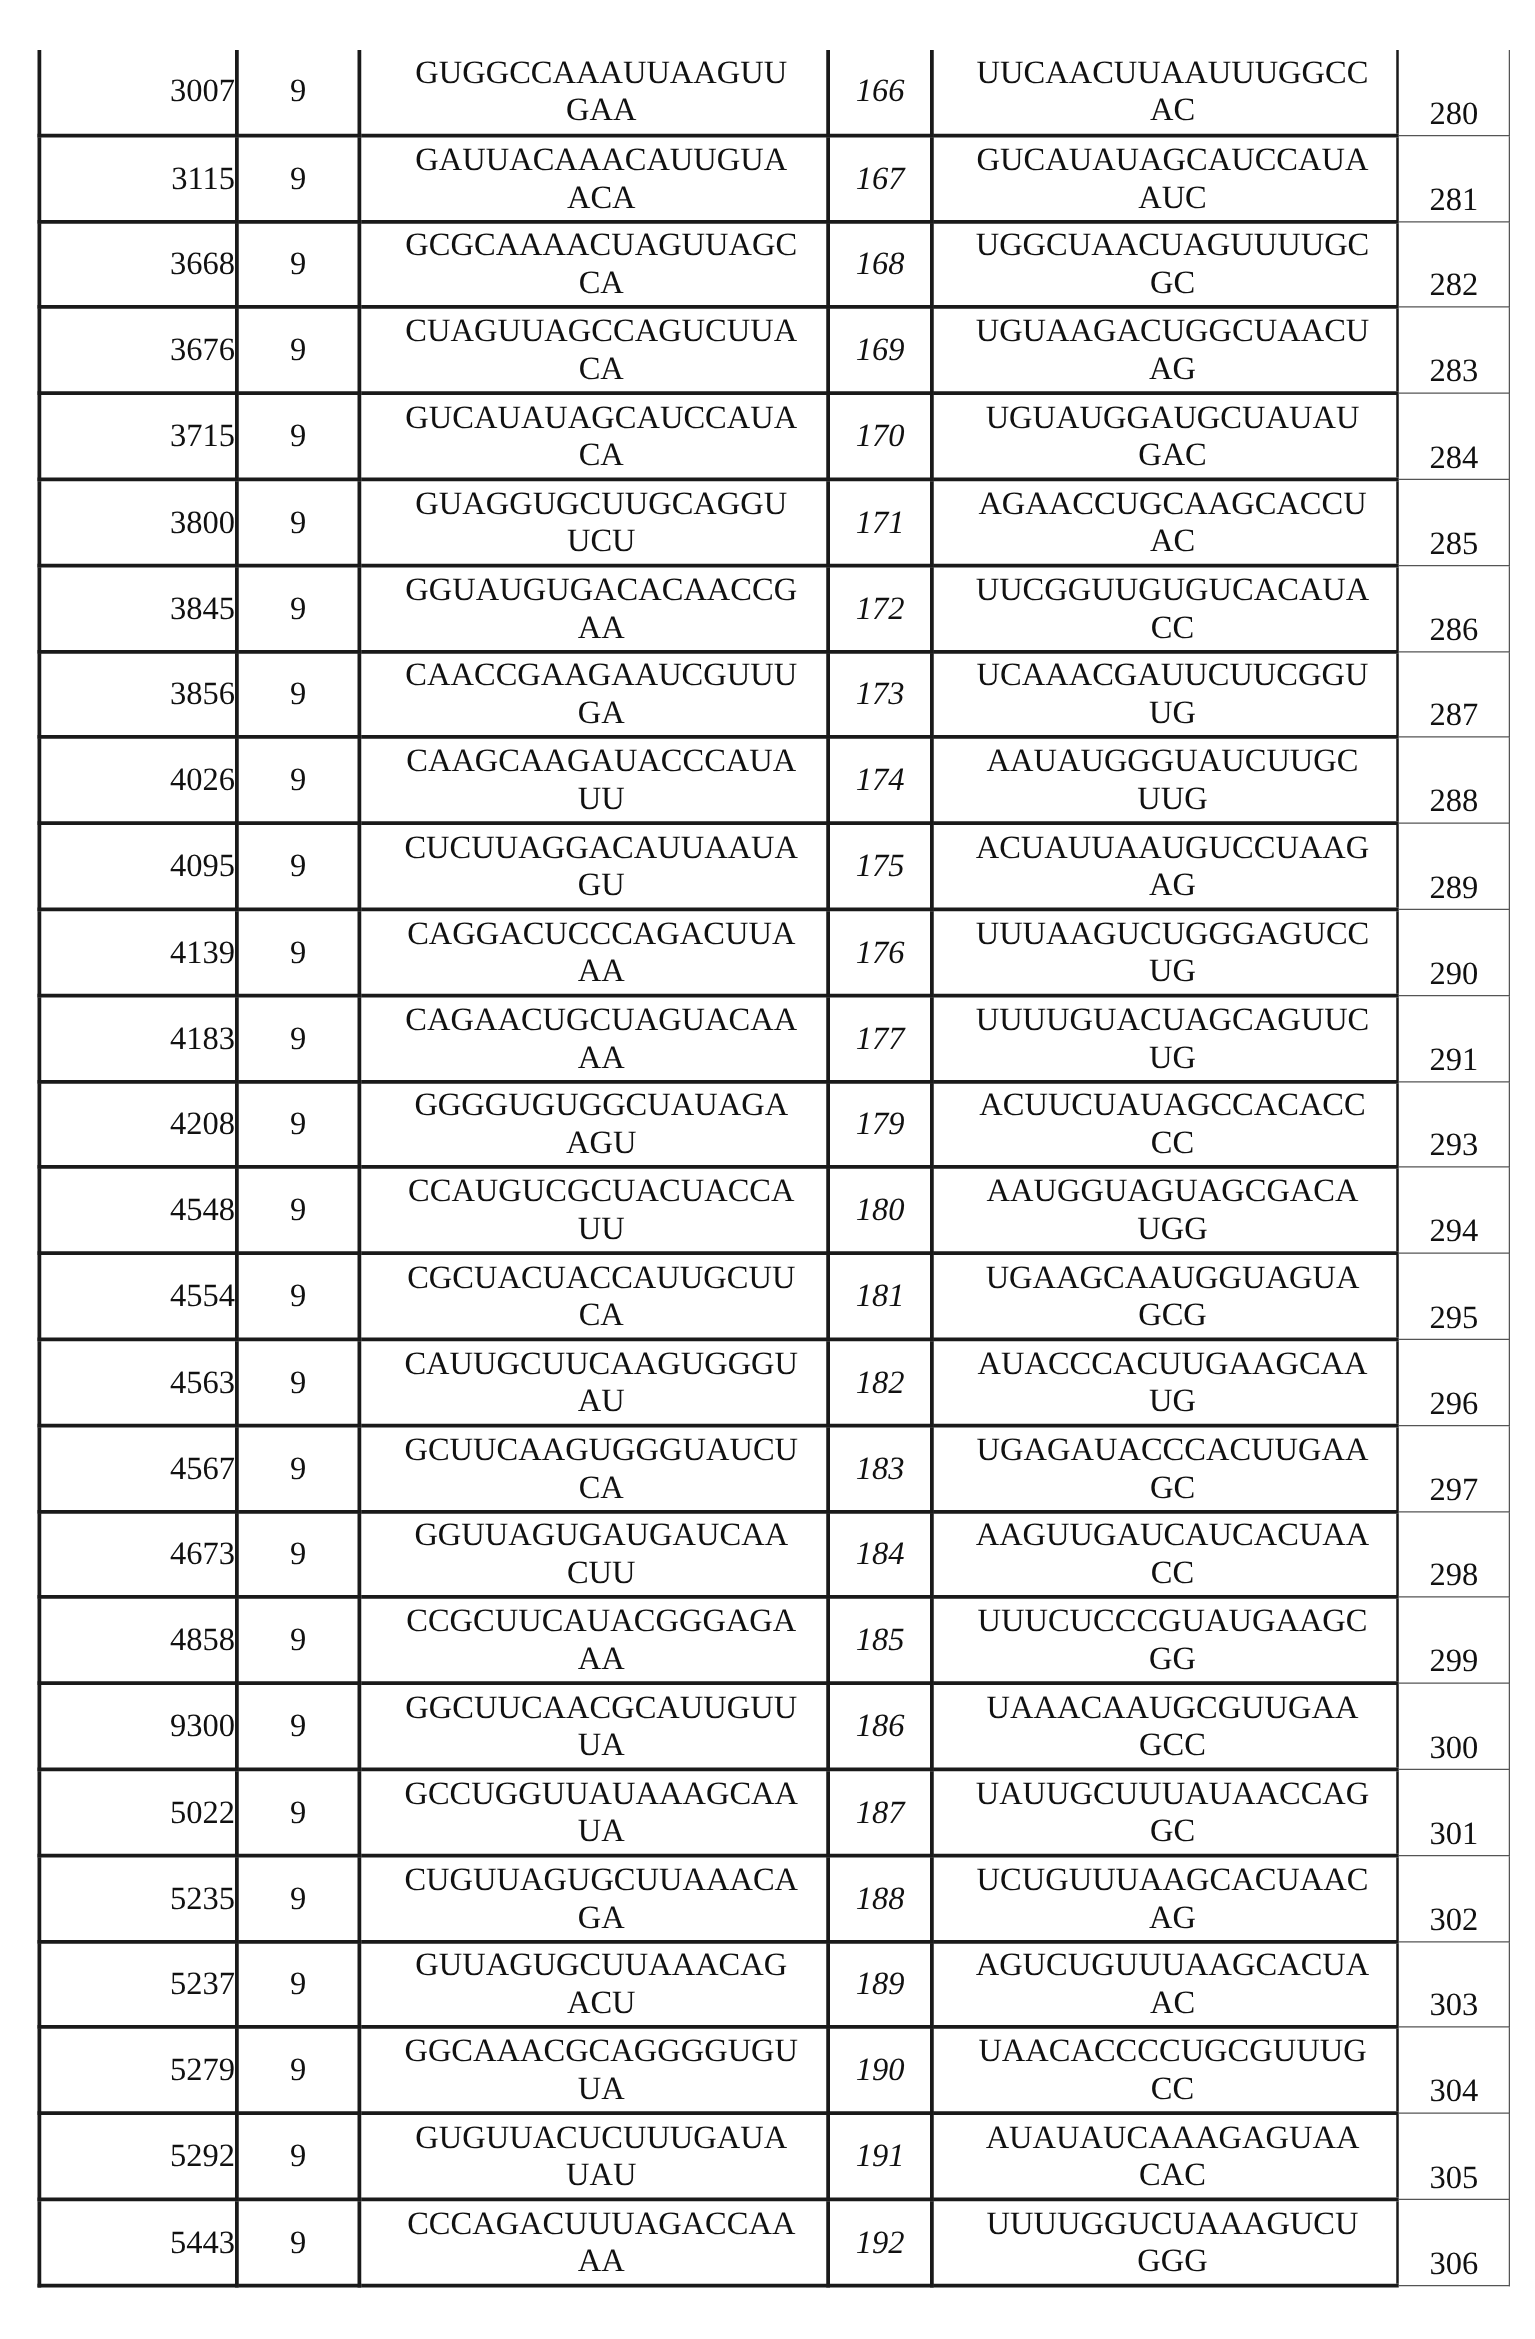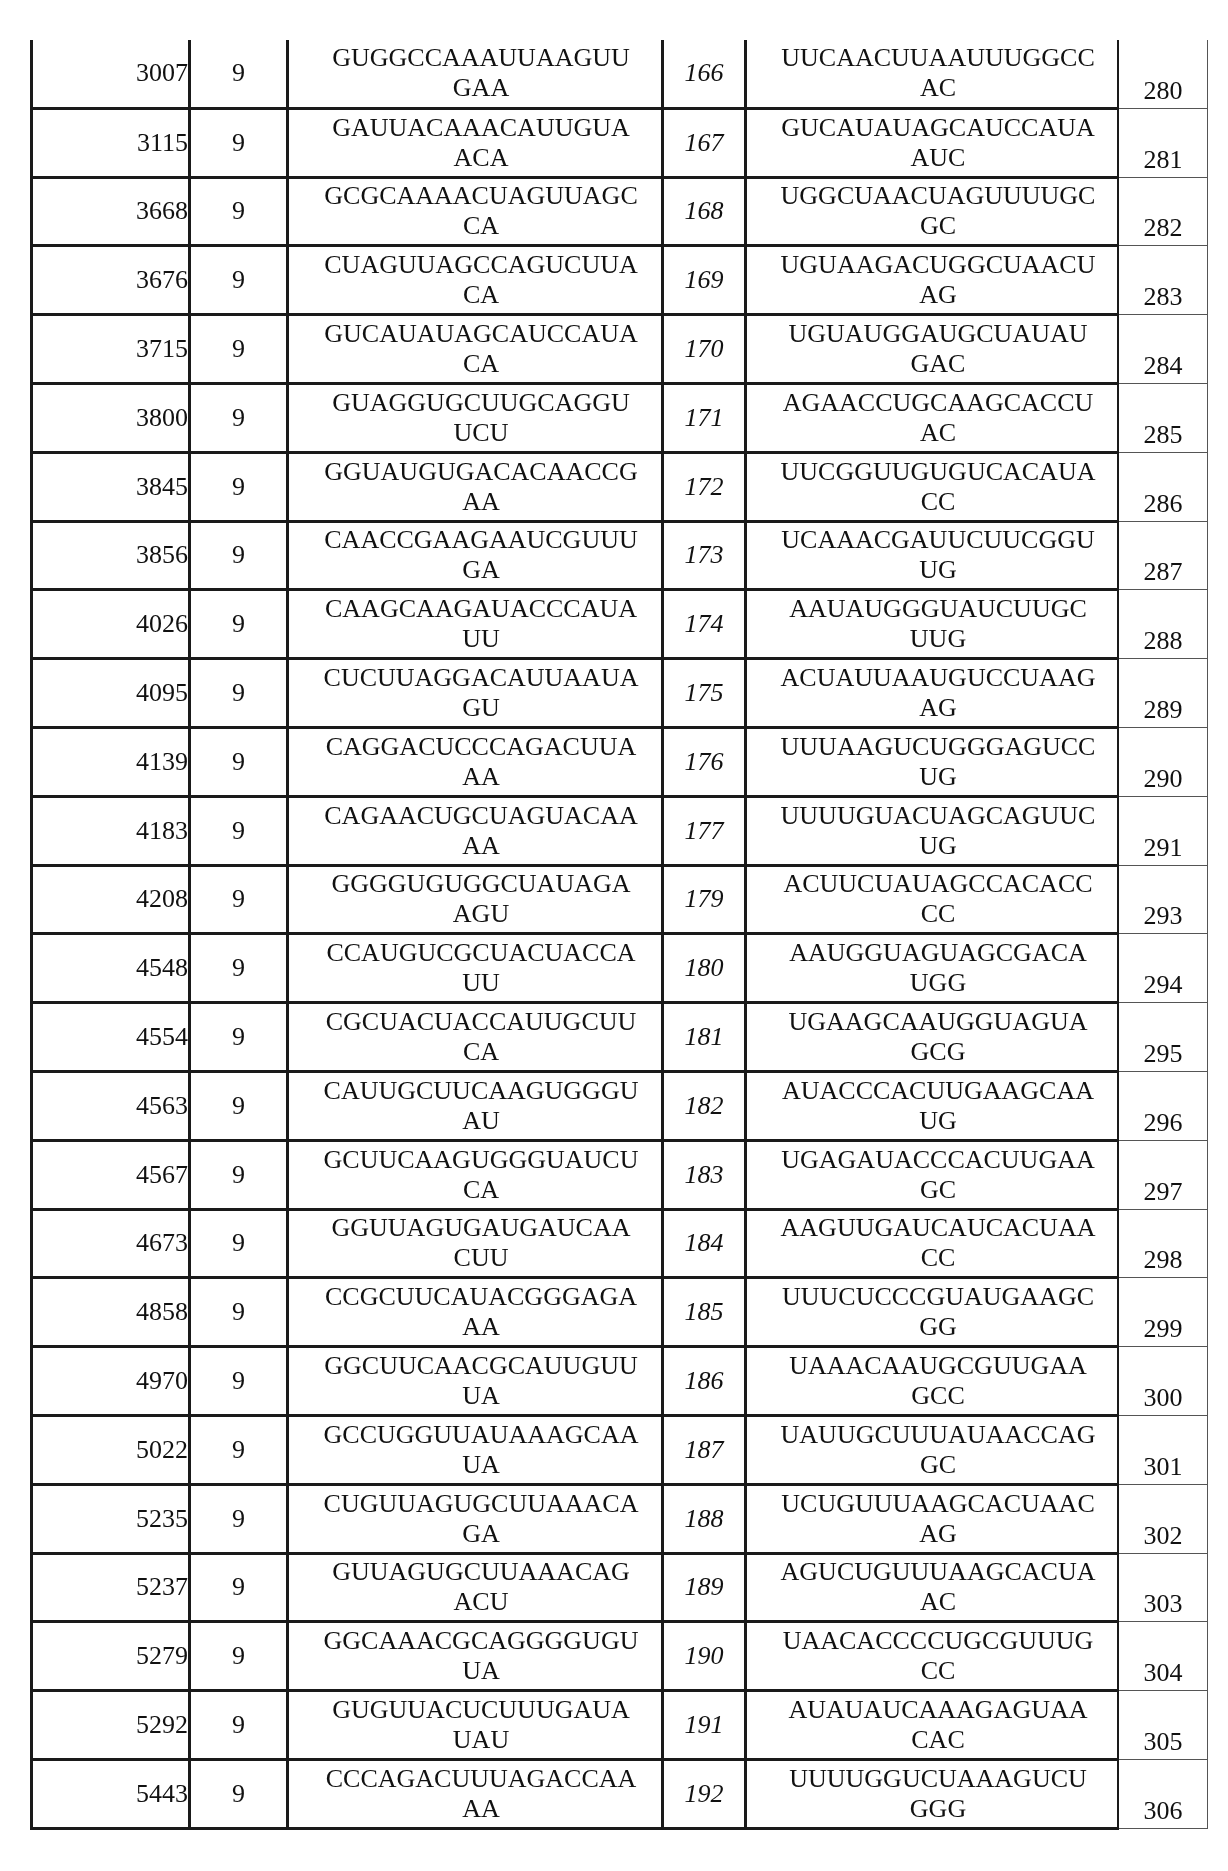--- a/index.html
+++ b/index.html
@@ -303,21 +303,21 @@
     </td>
     <td class="c-sid1"><span>185</span></td>
     <td class="c-anti">
       <span class="seq-line">UUUCUCCCGUAUGAAGC</span>
       <span class="seq-line">GG</span>
     </td>
     <td class="c-sid2"><span>299</span></td>
   </tr>
 
   <tr>
-    <td class="c-pos"><span>4970</span></td>
+    <td class="c-pos"><span>9300</span></td>
     <td class="c-grp"><span>9</span></td>
     <td class="c-sense">
       <span class="seq-line">GGCUUCAACGCAUUGUU</span>
       <span class="seq-line">UA</span>
     </td>
     <td class="c-sid1"><span>186</span></td>
     <td class="c-anti">
       <span class="seq-line">UAAACAAUGCGUUGAA</span>
       <span class="seq-line">GCC</span>
     </td>

